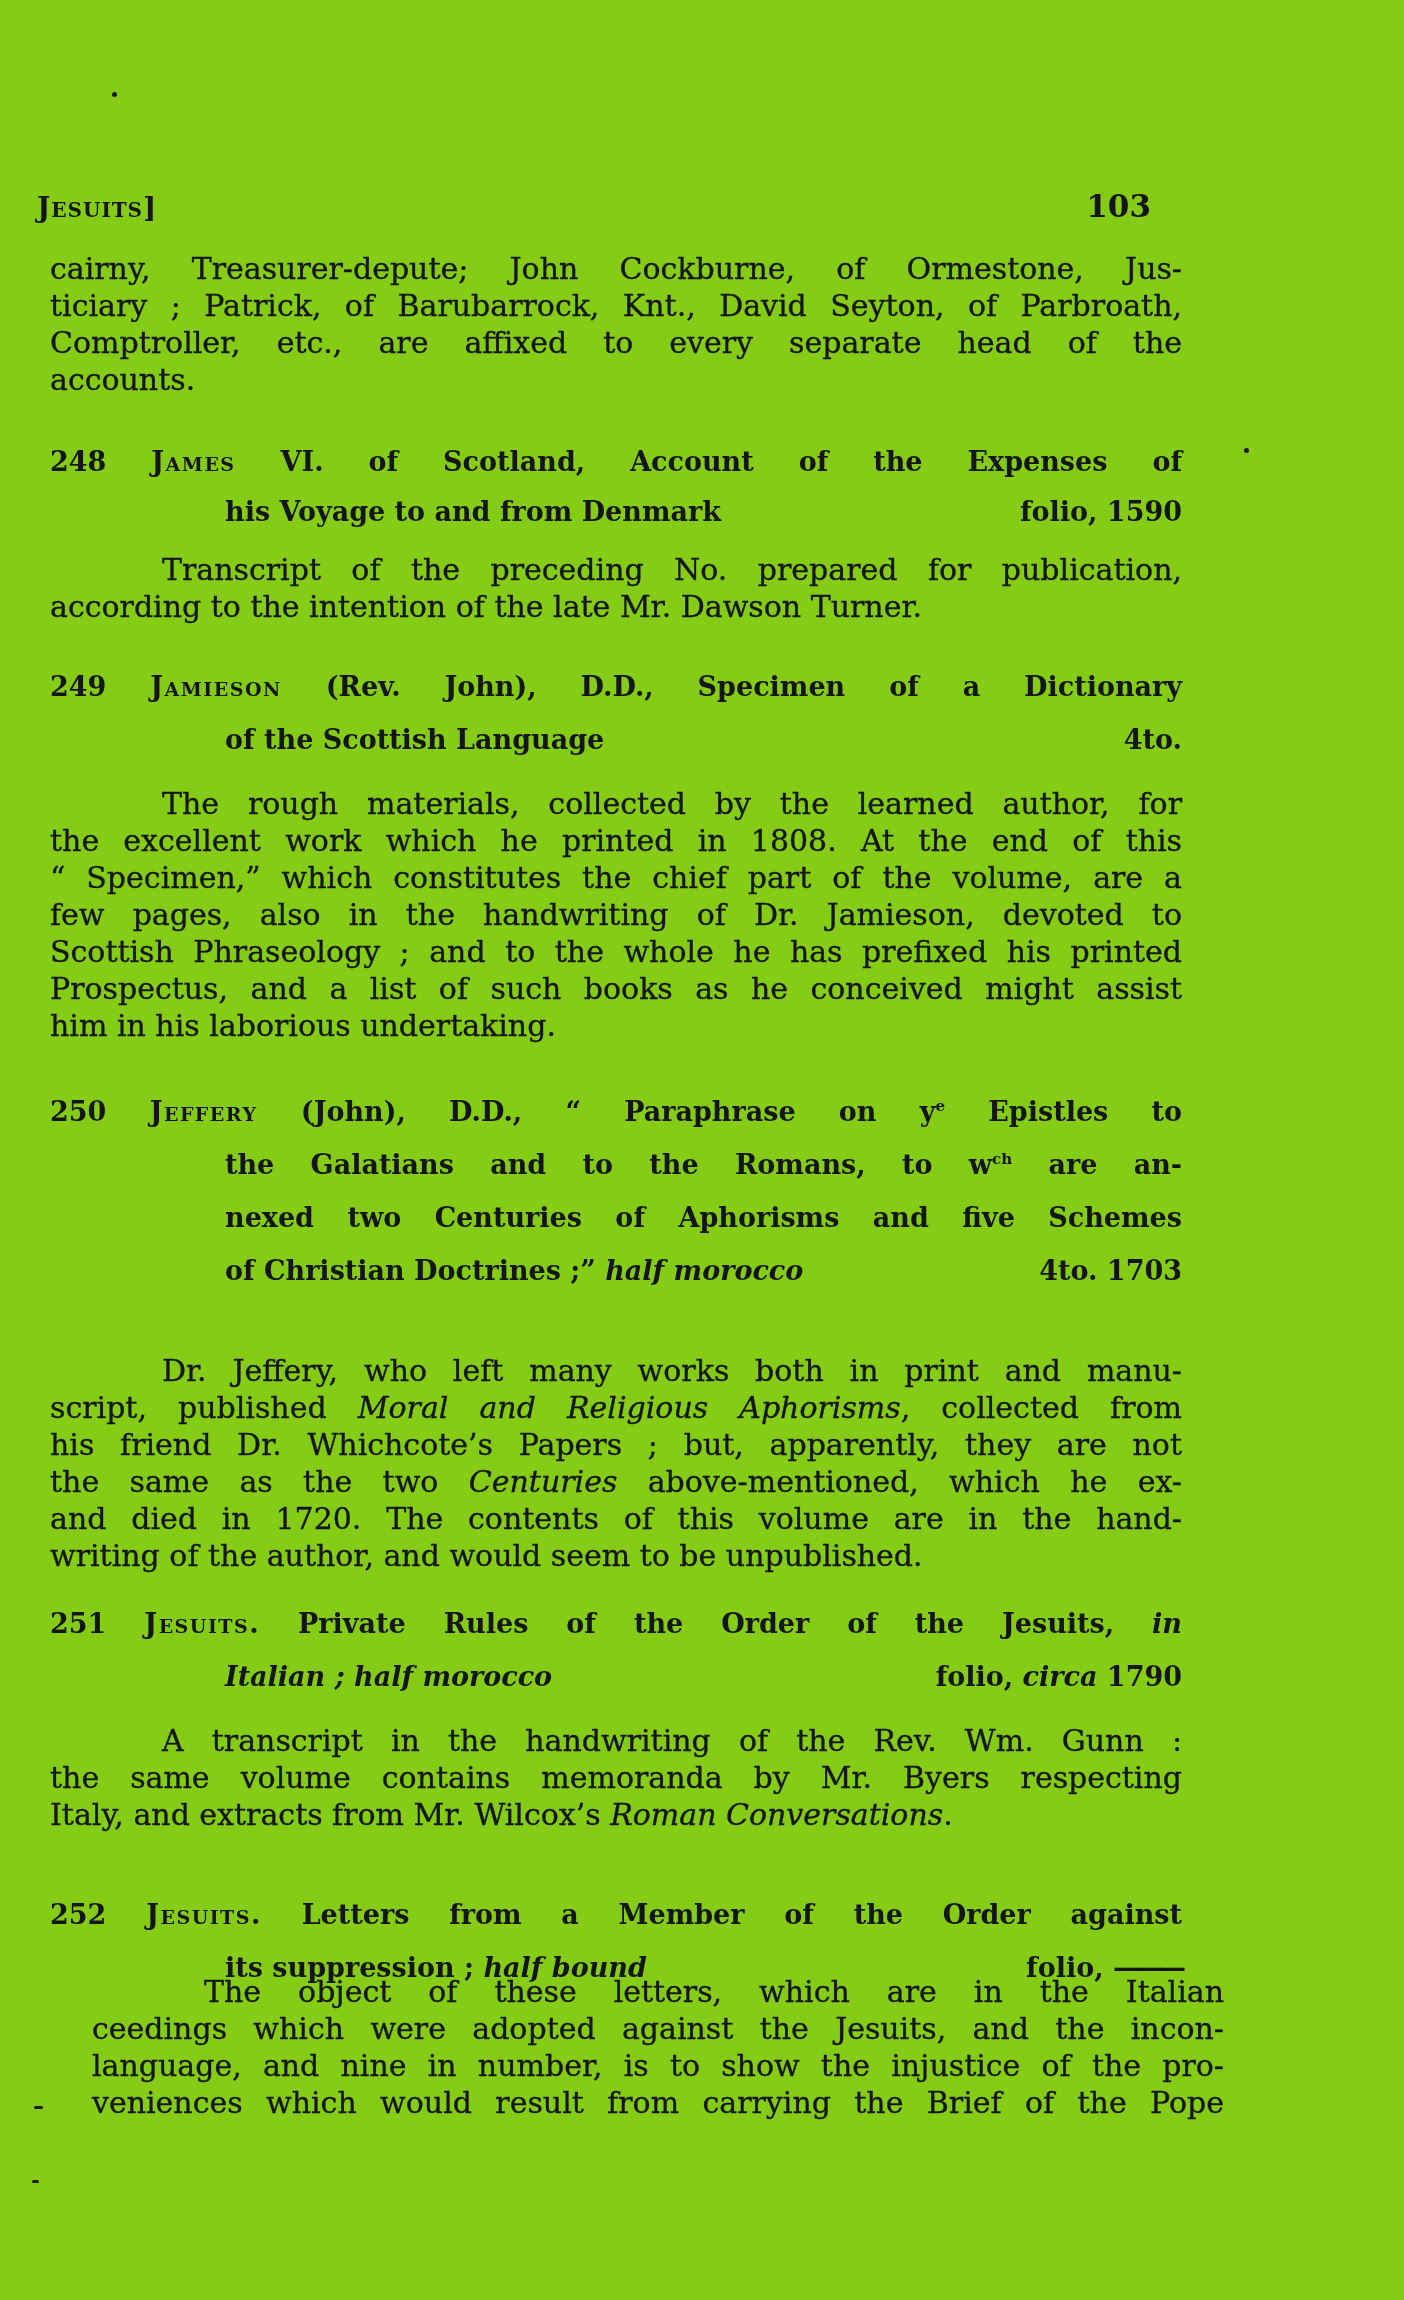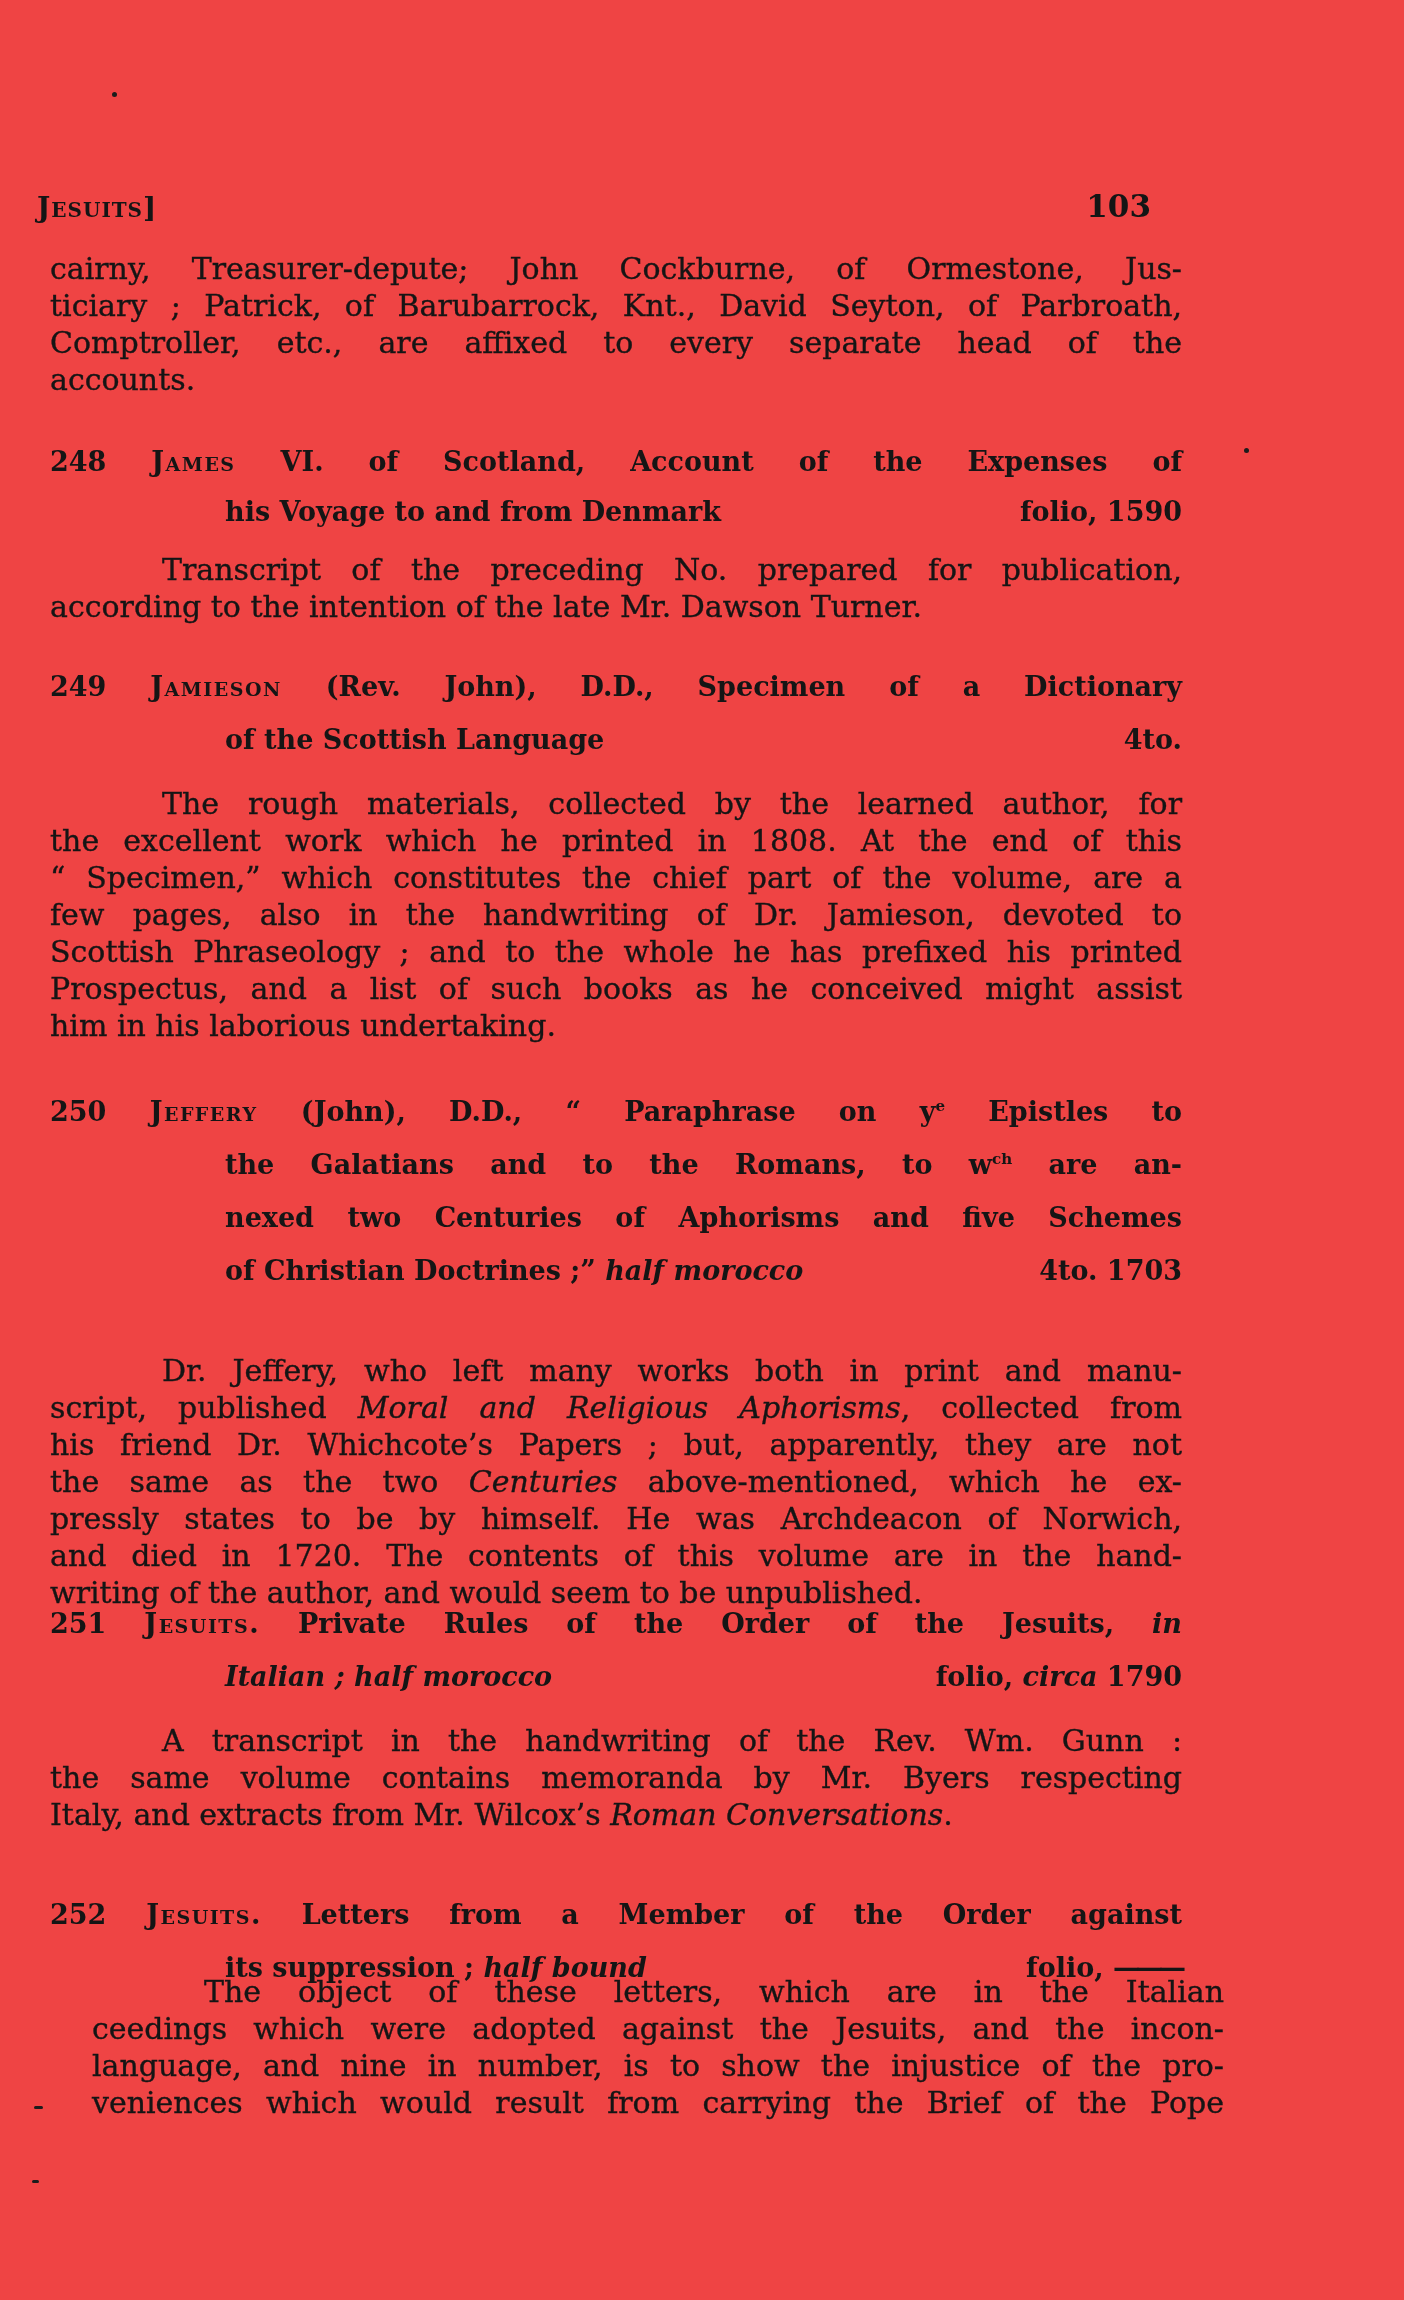--- a/index.html
+++ b/index.html
@@ -1,19 +1,19 @@
 <!DOCTYPE html>
 <html><head>
 <meta charset="utf-8">
 <style>
   html,body { margin:0; padding:0; background:#ffffff; }
   .page {
     position:relative;
     width:1404px; height:2300px;
-    background:#ef4444;
+    background:#84cc16;
     color:#151515;
     font-family:"DejaVu Serif", serif;
     overflow:hidden;
   }
   .hdr {
     position:absolute; top:188px; left:37px; width:1114px;
     display:flex; justify-content:space-between; align-items:baseline;
   }
   .running-title {
     font-variant:small-caps; font-weight:700; font-size:28px; letter-spacing:1px;
@@ -110,21 +110,20 @@
       <span class="left"><span>of Christian Doctrines ;” </span><span class="it">half morocco</span></span>
       <span class="right">4to. 1703</span>
     </div>
   </div>
 
   <div id="n250" class="block">
     <div class="bline j indent1">Dr. Jeffery, who left many works both in print and manu-</div>
     <div class="bline j"><span>script, published </span><span class="it">Moral and Religious Aphorisms</span><span>, collected from</span></div>
     <div class="bline j">his friend Dr. Whichcote’s Papers ; but, apparently, they are not</div>
     <div class="bline j"><span>the same as the two </span><span class="it">Centuries</span><span> above-mentioned, which he ex-</span></div>
-    <div class="bline j">pressly states to be by himself.  He was Archdeacon of Norwich,</div>
     <div class="bline j">and died in 1720.  The contents of this volume are in the hand-</div>
     <div class="bline">writing of the author, and would seem to be unpublished.</div>
   </div>
 
   <div id="e251h" class="block">
     <div class="hline j"><span class="num">251</span>
       <span class="sc">Jesuits.</span><span>  Private Rules of the Order of the Jesuits, </span><span class="it">in</span></div>
     <div class="hline hflex">
       <span class="left it">Italian ; half morocco</span>
       <span class="right"><span>folio, </span><span class="it">circa</span><span> 1790</span></span>

